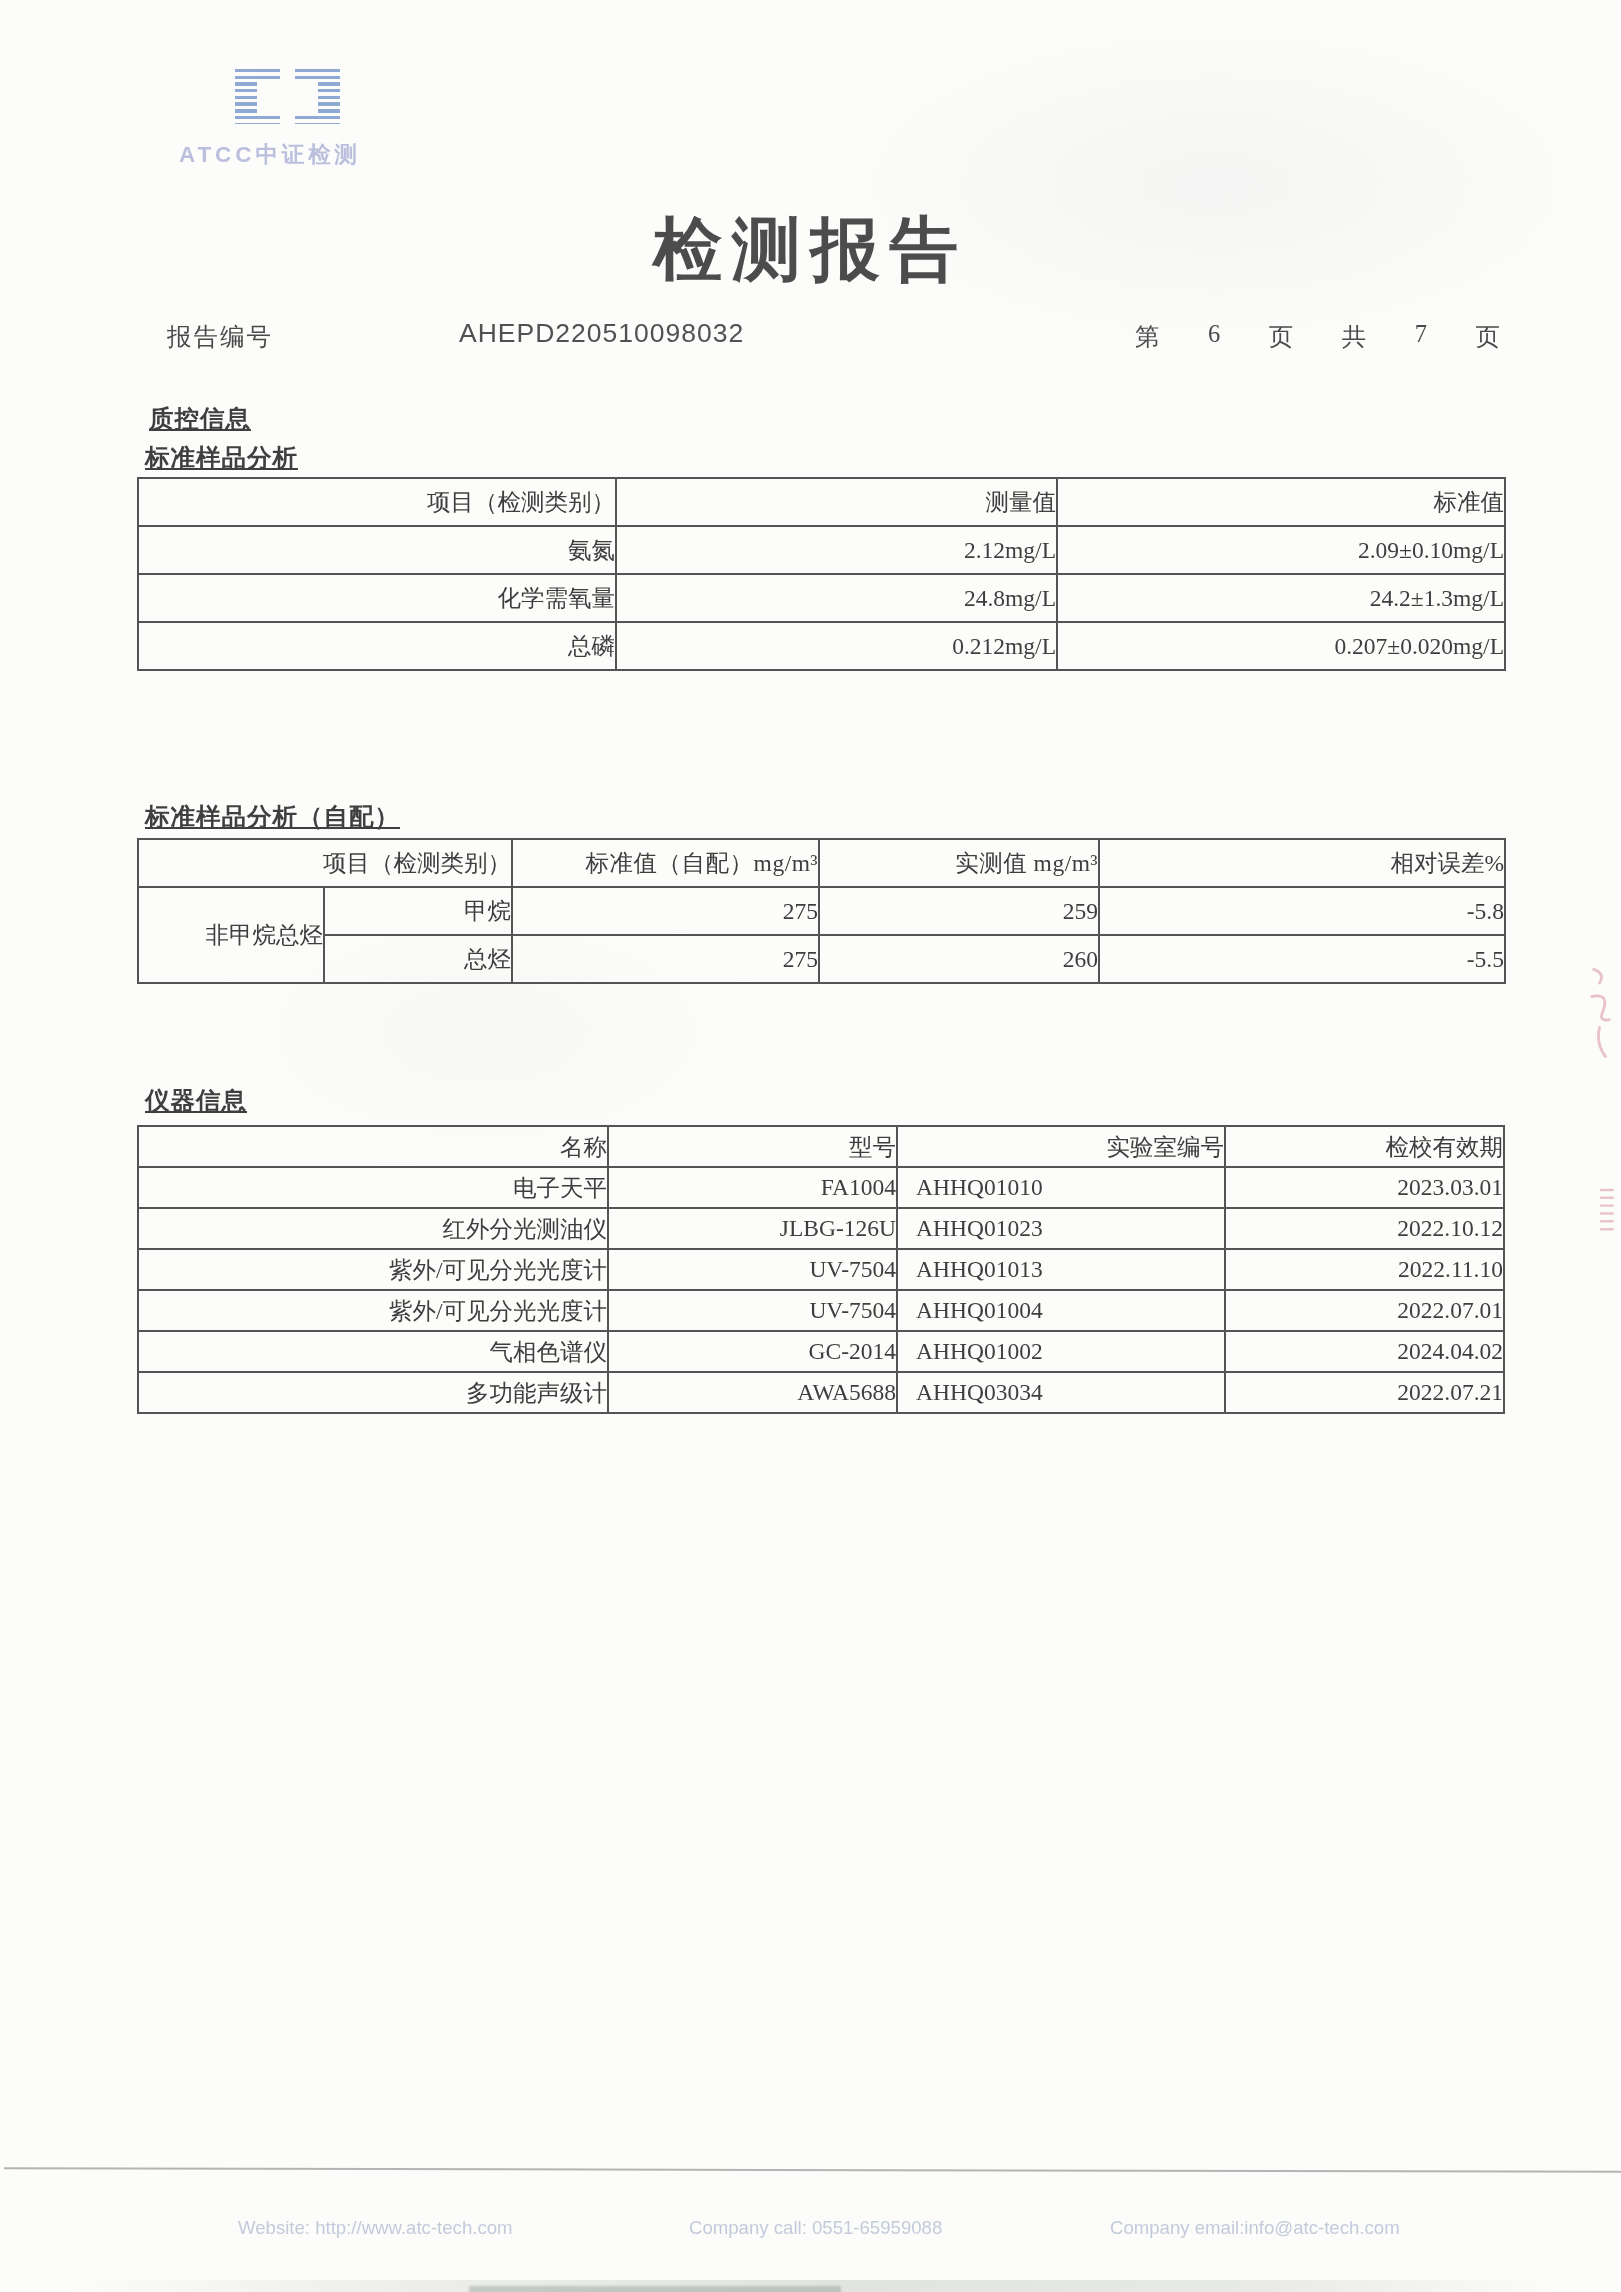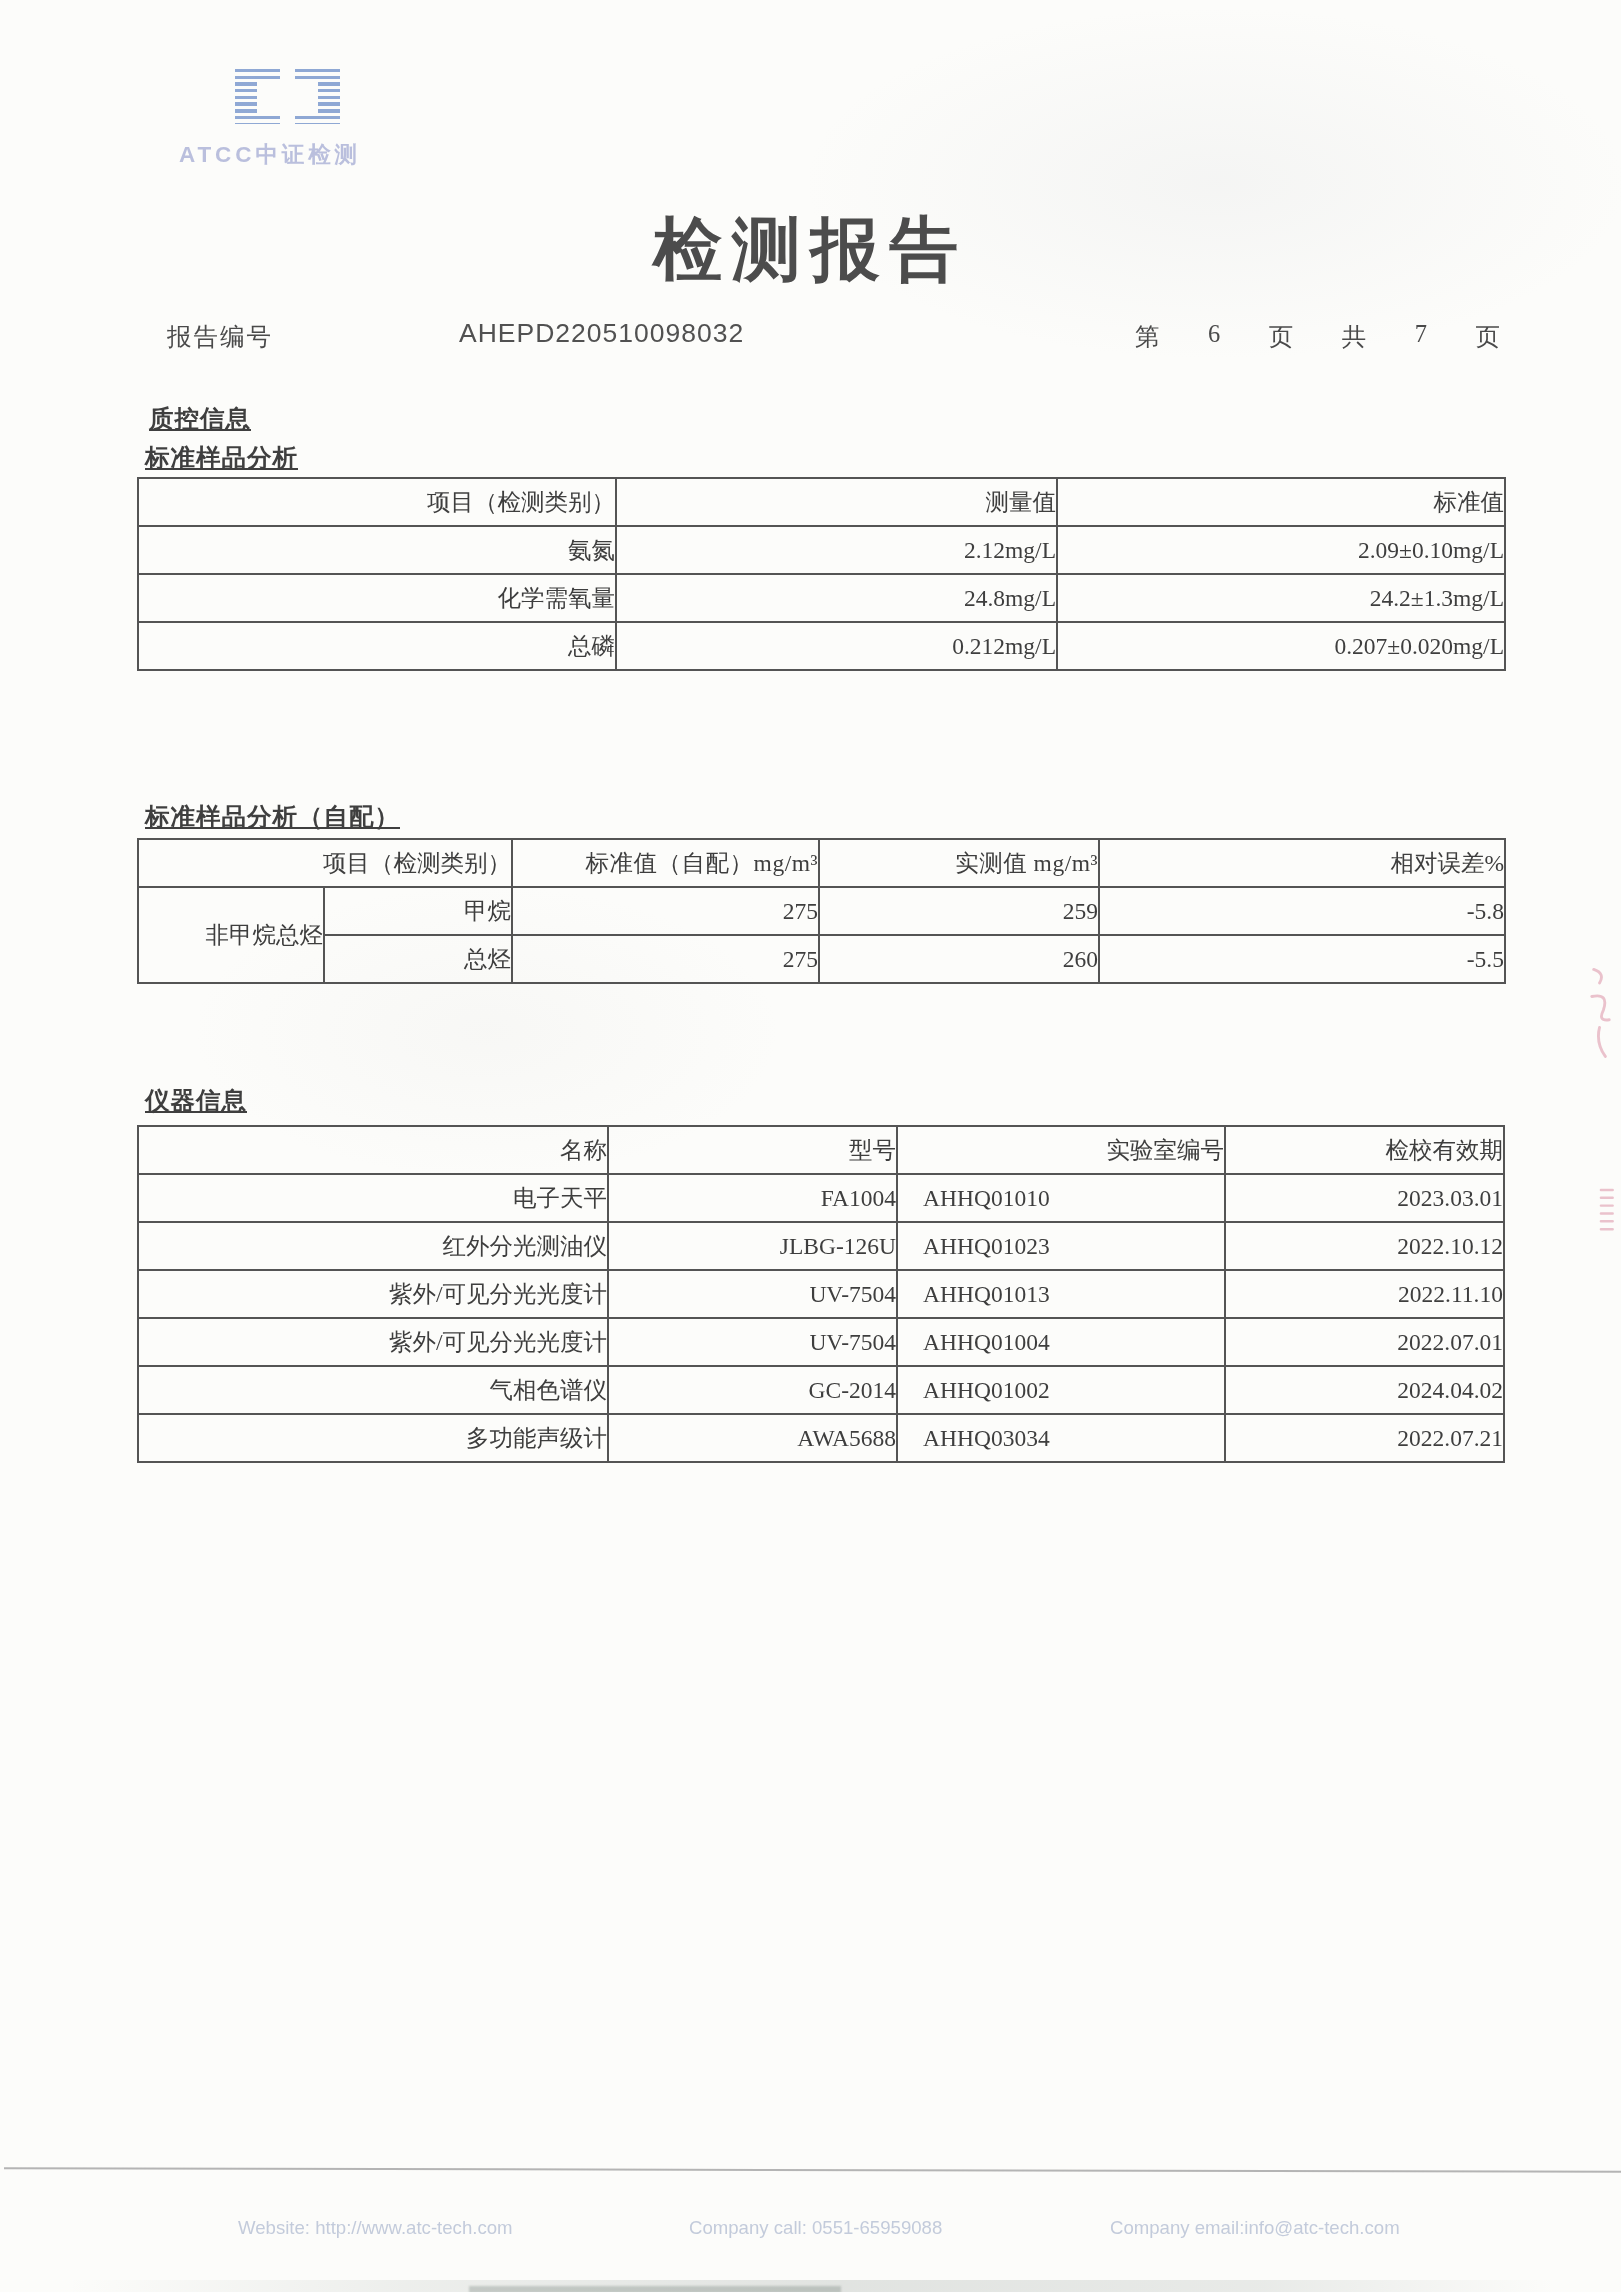--- a/index.html
+++ b/index.html
@@ -53,22 +53,22 @@
 
   
   table { border-collapse:collapse; table-layout:fixed; position:absolute; left:137px; width:1367px; }
   td,th { border:2px solid #545454; text-align:right; vertical-align:middle; font-weight:normal;
           font-size:23.5px; color:#3e3e3e; overflow:hidden; white-space:nowrap; }
   .tbl-std  { top:477px; }
   .tbl-std tr { height:48px; }
   .tbl-self { top:838px; }
   .tbl-self tr { height:48px; }
   .tbl-inst { top:1125px; }
-  .tbl-inst tr { height:48px; }
-  .tbl-inst td.lab-no { text-align:left; padding-left:25px; }
+  .tbl-inst tr { height:41px; }
+  .tbl-inst td.lab-no { text-align:left; padding-left:18px; }
   .sup-wrap { letter-spacing:0.5px; }
 
   
   .footer-rule { position:absolute; left:3.9px; top:2169px; width:1617px; height:2px; background:#9c9c9c; opacity:.75; transform:rotate(.12deg); }
   .footer-row { position:absolute; top:2217px; left:0; width:100%;
     font-family:"Liberation Sans","DejaVu Sans",sans-serif; font-size:18.6px; color:#c3cbdb; }
   .footer-website { position:absolute; left:238px; }
   .footer-phone   { position:absolute; left:689px; }
   .footer-email   { position:absolute; left:1110px; }
 

